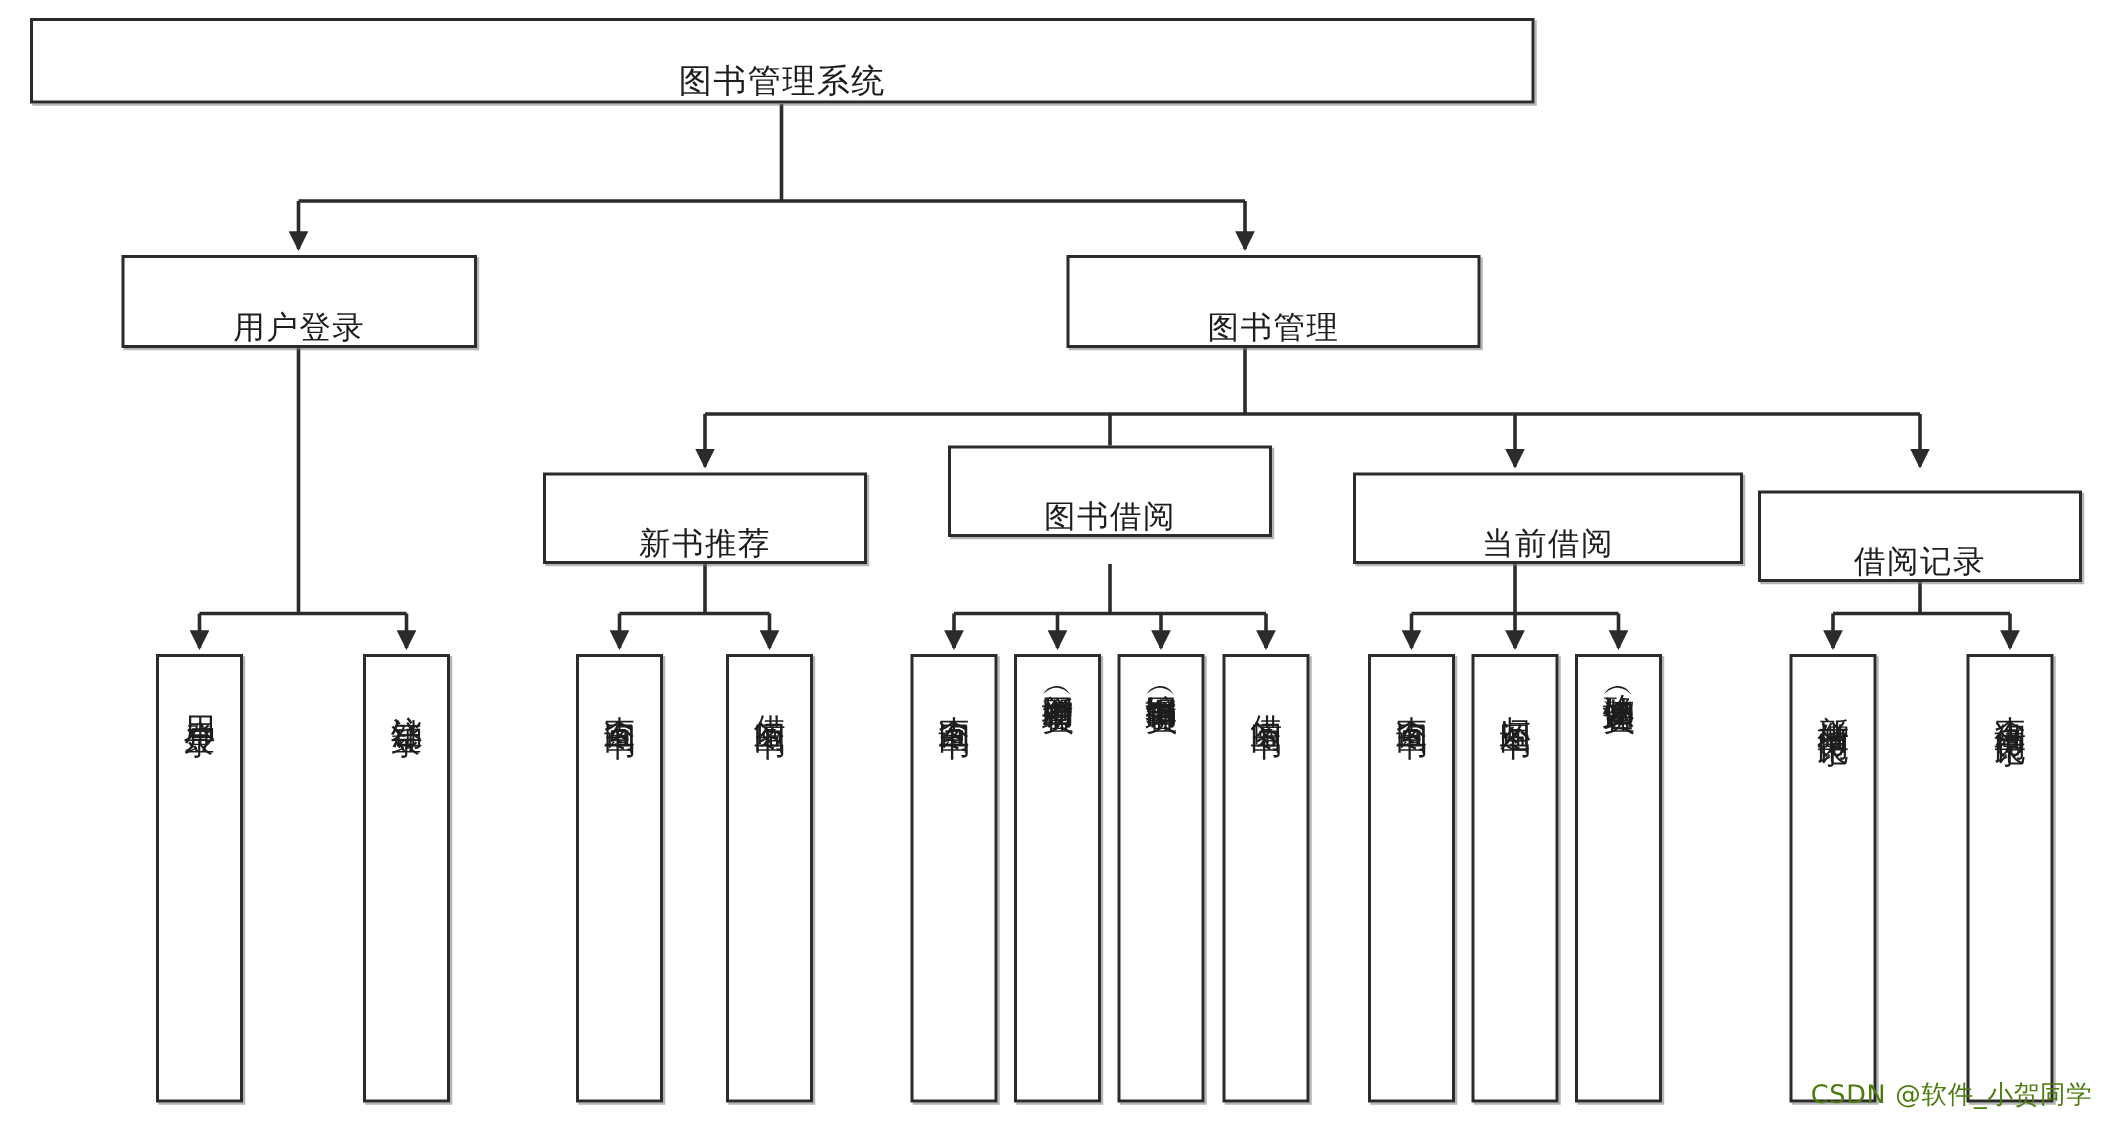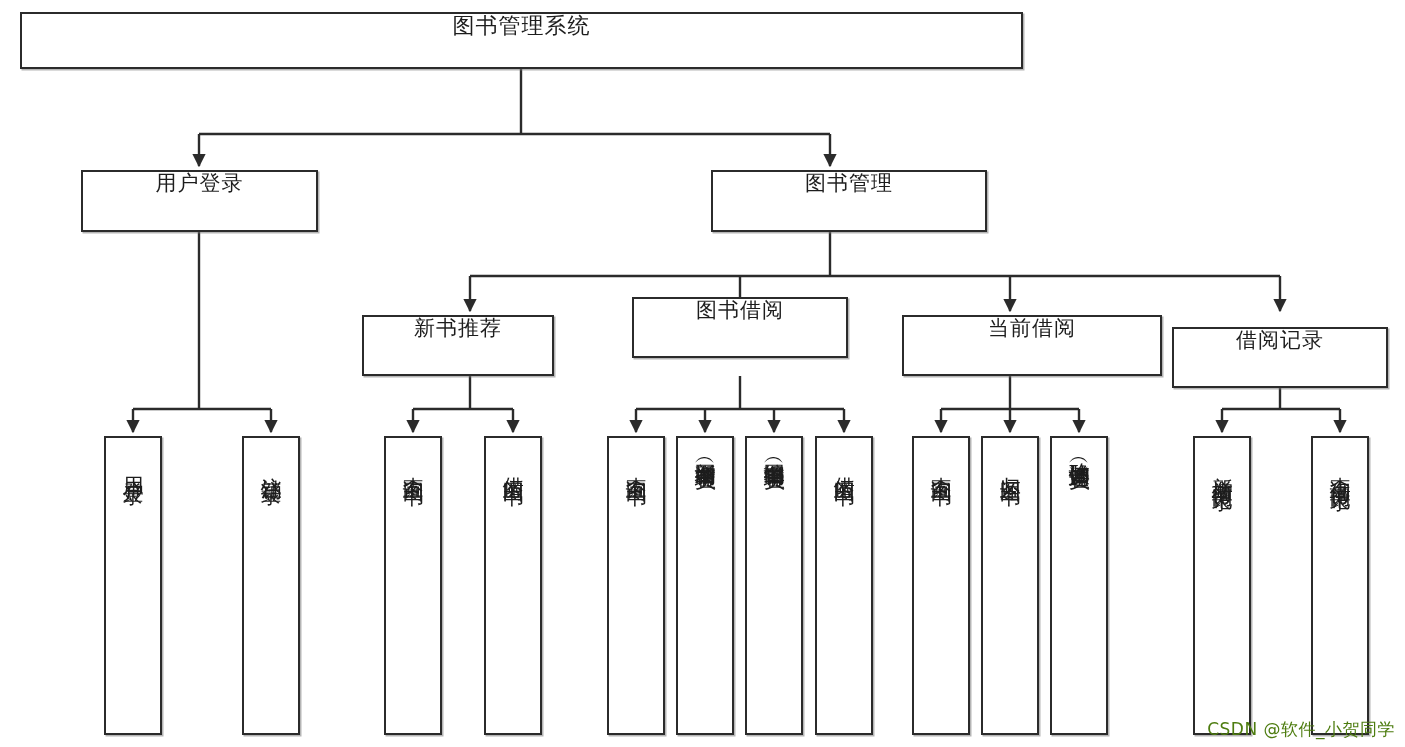--- a/index.html
+++ b/index.html
@@ -23,21 +23,21 @@
     pointer-events:none;
   }
   
   .node{
     position:absolute;
     box-sizing:border-box;
     background:#ffffff;
     border:2px solid #2b2b2b;
     box-shadow:1.5px 1.5px 0 rgba(120,120,120,.55);
     display:flex;
-    align-items:flex-start;
+    align-items:flex-end;
     justify-content:center;
     z-index:2;
   }
   .node .label{
     font-size:21px;
     line-height:1.1;
     letter-spacing:1px;
     color:#1d1d1d;
     white-space:nowrap;
     text-align:center;
@@ -140,21 +140,21 @@
   </div>
 
   <div class="node lvl2" style="left:81px;top:170px;width:237px;height:62px;">
     <span class="label">用户登录</span>
   </div>
 
   <div class="node lvl2" style="left:711px;top:170px;width:276px;height:62px;">
     <span class="label">图书管理</span>
   </div>
 
-  <div class="node lvl3" style="left:362px;top:315px;width:192px;height:61px;">
+  <div class="node lvl3" style="left:362px;top:315px;width:216px;height:61px;">
     <span class="label">新书推荐</span>
   </div>
 
   <div class="node lvl3" style="left:632px;top:297px;width:216px;height:61px;">
     <span class="label">图书借阅</span>
   </div>
 
   <div class="node lvl3" style="left:902px;top:315px;width:260px;height:61px;">
     <span class="label">当前借阅</span>
   </div>

